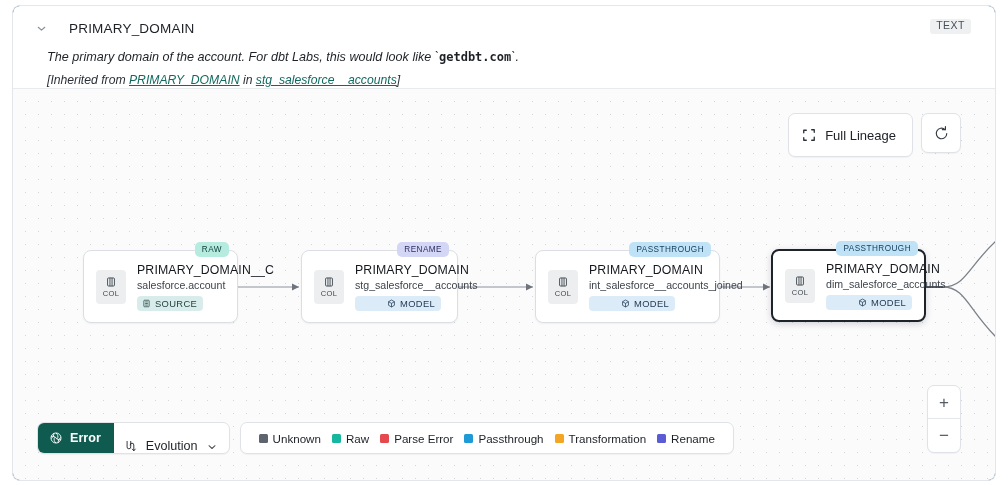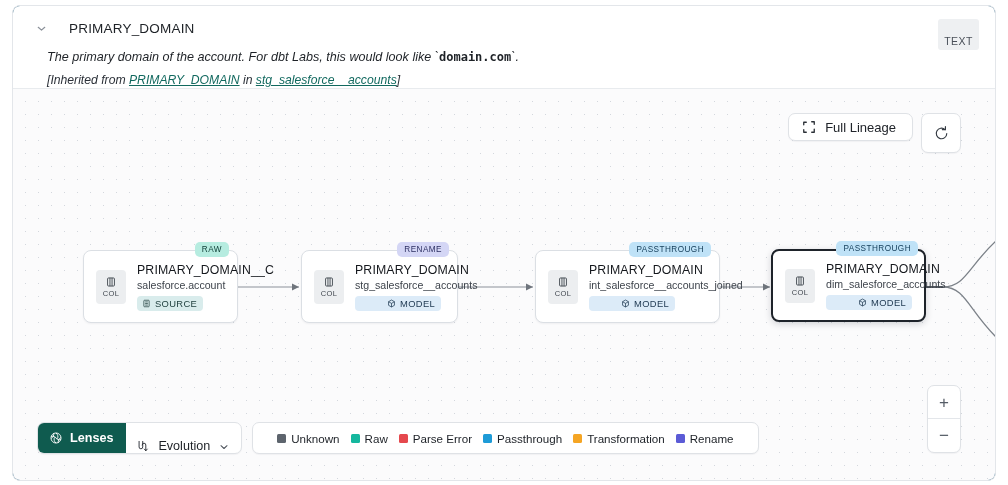--- a/index.html
+++ b/index.html
@@ -53,26 +53,26 @@
   .chevron-btn svg { display: block; }
   .hdr-title {
     font-size: 13.5px;
     color: #1e2227;
     letter-spacing: .2px;
     font-weight: 400;
     margin-left: 10px;
   }
   .text-badge {
     position: absolute;
-    right: 16px; top: 13px;
+    right: 24px; top: 13px;
     background: #eef0f2;
     color: #4a5059;
     font-size: 10.5px;
     letter-spacing: .5px;
-    padding: 16px 6px 3px;
+    padding: 0 6px 3px;
     border-radius: 3px;
   }
   .desc {
     margin-top: 9px;
     font-size: 12.6px;
     font-style: italic;
     color: #1e2227;
     line-height: 1.35;
     margin-left: 16px;
   }
@@ -110,21 +110,21 @@
 
   
   .top-controls {
     position: absolute;
     right: 34px; top: 24px;
     display: flex; gap: 8px;
     z-index: 5;
   }
   .btn-full {
     display: flex; align-items: center; gap: 9px;
-    height: 28px;
+    height: 44px;
     padding: 0 16px 0 13px;
     background: #ffffff;
     border: 1px solid #dfe2e6;
     border-radius: 7px;
     font-size: 13px;
     color: #20242a;
     box-shadow: 0 1px 1px rgba(16,24,40,.04);
   }
   .btn-refresh {
     width: 40px; height: 40px;
@@ -246,21 +246,21 @@
   }
   .seg-evo {
     display: flex; align-items: flex-end; gap: 8px;
     padding: 0 11px 0 10px;
     font-size: 12.6px;
     color: #1e2227;
   }
   .legend {
     display: flex; align-items: center; gap: 11px;
     height: 32px;
-    padding: 0 24px;
+    padding: 0 18px;
     background: #ffffff;
     border: 1px solid #dfe2e6;
     border-radius: 7px;
     box-shadow: 0 1px 1px rgba(16,24,40,.04);
   }
   .legend-item { display: flex; align-items: center; gap: 5px; }
   .legend-sw { width: 9px; height: 9px; border-radius: 1.5px; }
   .legend-lb { font-size: 11.6px; color: #1c2026; }
 
   svg.ico { display: block; }
@@ -276,21 +276,21 @@
         <span class="chevron-btn">
           <svg class="ico" width="13" height="13" viewBox="0 0 16 16" fill="none" stroke="currentColor" stroke-width="1.5" stroke-linecap="round" stroke-linejoin="round">
               <path d="M4 6.5L8 10l4-3.5"></path>
             </svg>
         </span>
         <span class="hdr-title">PRIMARY_DOMAIN</span>
       </div>
       <div class="text-badge">TEXT</div>
 
       <div class="desc">
-        <span>The primary domain of the account. For dbt Labs, this would look like `</span><span class="code">domain.com</span><span>`.</span>
+        <span>The primary domain of the account. For dbt Labs, this would look like `</span><span class="code">getdbt.com</span><span>`.</span>
       </div>
 
       <div class="inherit">
         <span>[Inherited from </span><a href="#">PRIMARY_DOMAIN</a><span> in </span><a href="#">stg_salesforce__accounts</a><span>]</span>
       </div>
     </div>
 
     <div class="canvas">
 
       <svg class="edges" width="983" height="392" viewBox="0 0 983 392">
@@ -447,21 +447,21 @@
 
       <div class="toolbar">
         <div class="seg">
           <div class="seg-lenses">
             <span>
               <svg class="ico" width="14" height="14" viewBox="0 0 20 20" fill="none" stroke="#ffffff" stroke-width="1.3">
                 <circle cx="10" cy="10" r="7.2"></circle>
                 <path d="M10 2.8c2.6 2 3.4 5.4 2.2 8.2M17.0 12.2c-3.1 .9-6.3-.4-7.9-3.0M13.2 17.0c-.5-3.2 1.0-6.2 3.6-7.6M6.8 3.0c.5 3.2-1.0 6.2-3.6 7.6M3.0 7.8c3.1-.9 6.3 .4 7.9 3.0M10 17.2c-2.6-2-3.4-5.4-2.2-8.2"></path>
               </svg>
             </span>
-            <span>Lenses</span>
+            <span>Error</span>
           </div>
           <div class="seg-evo">
             <span>
               <svg class="ico" width="14" height="14" viewBox="0 0 20 20" fill="none" stroke="#23282f" stroke-width="1.3" stroke-linecap="round">
                 <path d="M4.4 3.4v8.0a2.6 2.6 0 0 0 5.2 0V3.4"></path>
                 <path d="M14.0 16.6V8.6a2.6 2.6 0 0 0-5.2 0"></path>
                 <path d="M11.9 14.4l2.1 2.4 2.1-2.4"></path>
               </svg>
             </span>
             <span>Evolution</span>

